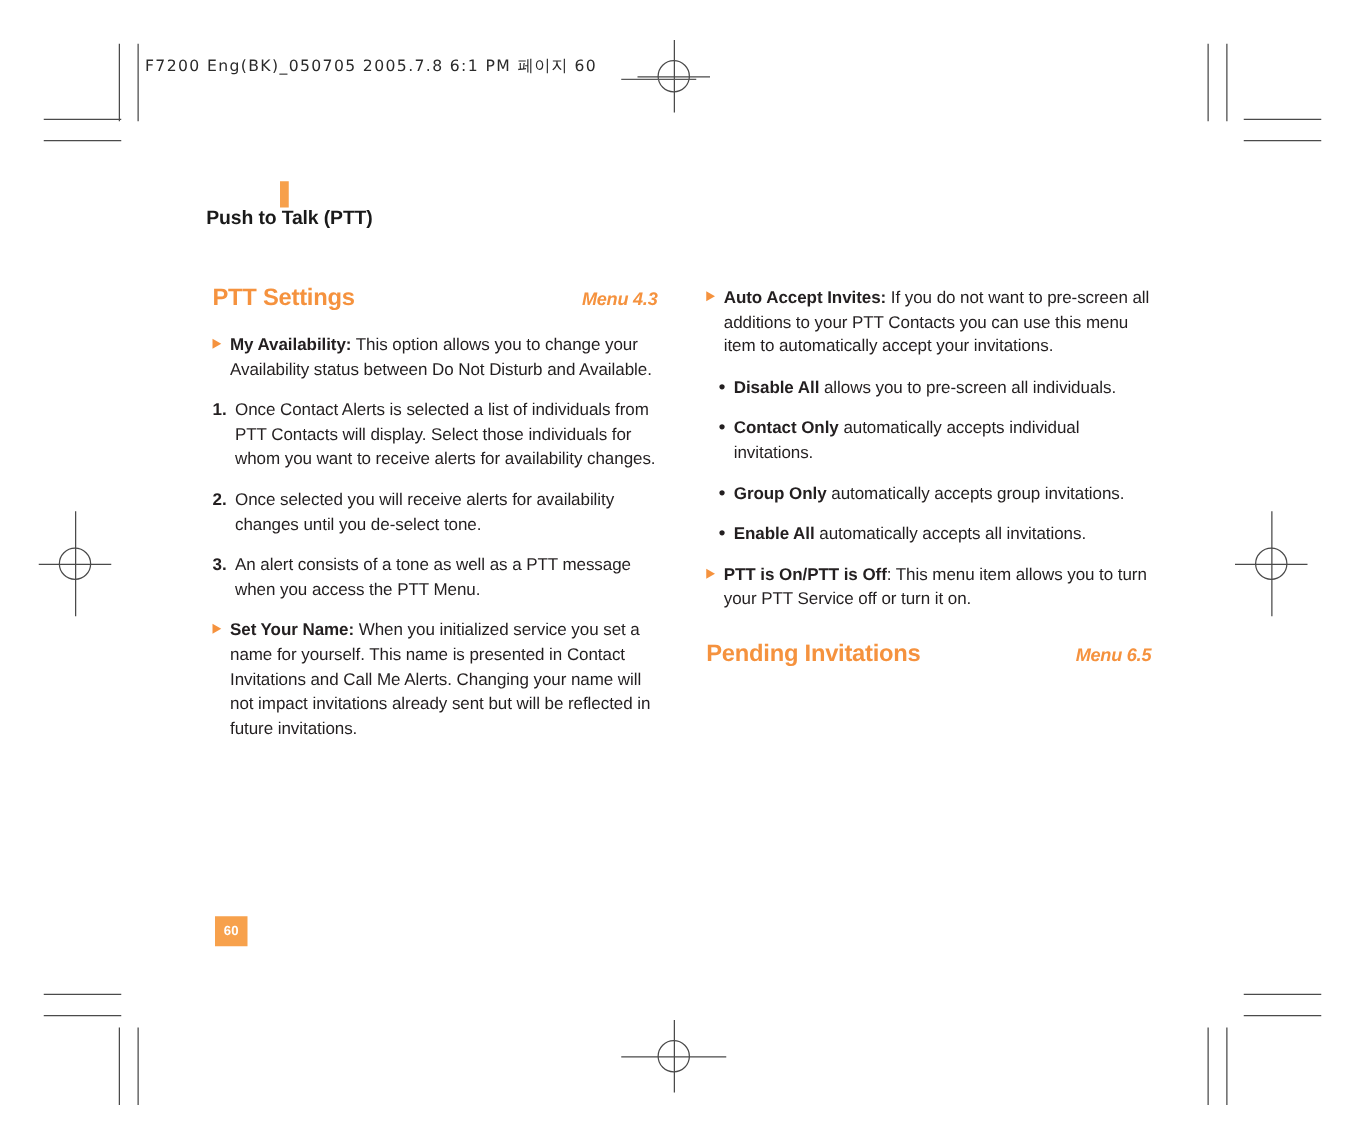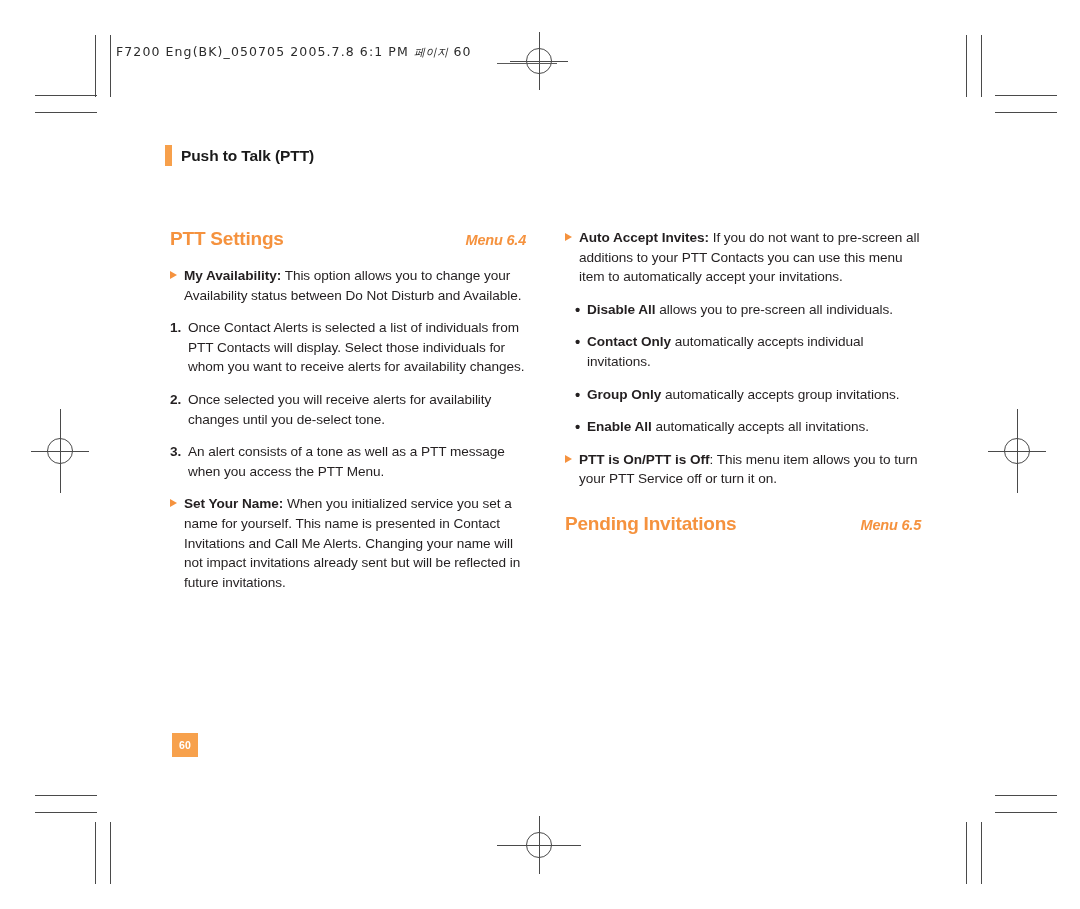--- a/index.html
+++ b/index.html
@@ -52,29 +52,30 @@
   .slug {
     position: absolute;
     left: 116px;
     top: 44px;
     font-family: "DejaVu Sans", sans-serif;
     font-size: 12.5px;
     letter-spacing: 1.1px;
     color: #2b2b2b;
     white-space: nowrap;
   }
-  .slug .kr { font-size: 11px; letter-spacing: 0.5px; font-style: italic; }
+  .slug .kr { font-size: 13px; letter-spacing: 0.5px; }
 
   
   .running-head {
     position: absolute;
     left: 165px;
     top: 145px;
     display: flex;
     align-items: center;
+    flex-direction: column;
   }
   .running-head .bar {
     width: 7px;
     height: 21px;
     background: #f7a04b;
     margin-right: 9px;
   }
   .running-head .label {
     font-size: 15.5px;
     font-weight: bold;
@@ -237,21 +238,21 @@
 
 <div class="running-head">
   <div class="bar"></div>
   <div class="label">Push to Talk (PTT)</div>
 </div>
 
 <div class="col col-left">
 
   <div class="sect-head">
     <span class="sect-title">PTT Settings</span>
-    <span class="sect-menu">Menu 6.4</span>
+    <span class="sect-menu">Menu 4.3</span>
   </div>
 
   <p class="para tri">
     <span class="tri-mark"></span><b class="lead">My Availability:</b><span> This option allows you to change your Availability status between Do Not Disturb and Available.</span>
   </p>
 
 
   <p class="para num">
     <span class="num-mark">1.</span><span>Once Contact Alerts is selected a list of individuals from PTT Contacts will display. Select those individuals for whom you want to receive alerts for availability changes.</span>
   </p>

